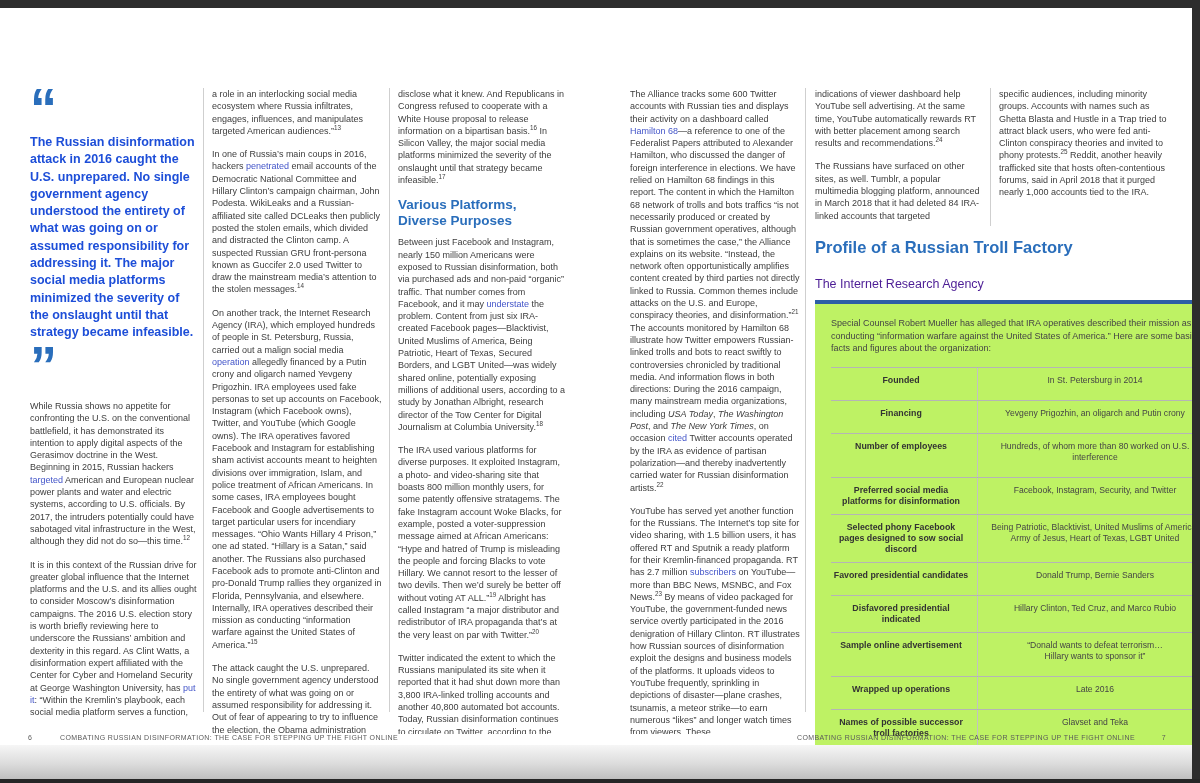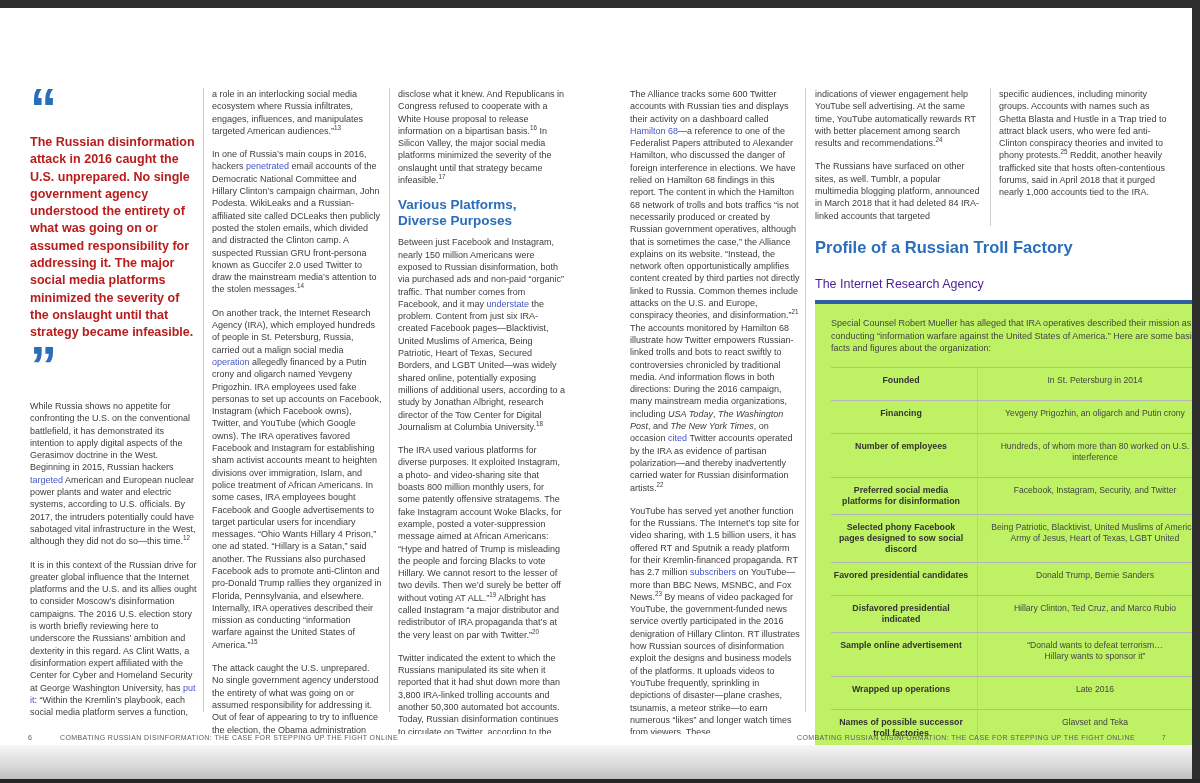--- a/index.html
+++ b/index.html
@@ -23,21 +23,21 @@
   a.link{color:#4355c9;text-decoration:none;cursor:pointer;}
   sup{font-size:6.3px;line-height:0;vertical-align:super;}
   em{font-style:italic;}
   .col-heading{color:#2a6ebb;font-weight:bold;font-size:13.5px;line-height:16px;margin:3px 0 7px 0;}
   .vdiv{position:absolute;width:1px;background:#cfcfcf;}
   
   .quote-block{height:312px;overflow:hidden;}
   .quote-mark{color:#2a6ebb;font-weight:bold;font-size:54px;display:block;font-family:"Liberation Sans",sans-serif;}
   .quote-mark.open{line-height:38px;height:34px;}
   .quote-mark.close{line-height:30px;height:30px;margin-top:2px;}
-  .quote-text{color:#b91c1c;font-weight:bold;font-size:12.5px;line-height:17.3px;margin:12px 0 8px 0;}
+  .quote-text{color:#1d4ed8;font-weight:bold;font-size:12.5px;line-height:17.3px;margin:12px 0 8px 0;}
   
   .profile{position:absolute;left:815px;top:238px;width:403px;}
   .profile-heading{color:#2a6ebb;font-weight:bold;font-size:16.5px;line-height:19px;}
   .profile-subtitle{color:#4c1d95;font-size:12.5px;line-height:15px;margin-top:20px;}
   .profile-rule{height:4px;background:#2c5fa6;margin-top:8px;}
   .profile-box{background:#bef264;padding:13px 16px 10px 16px;border-bottom:6px solid #2c5fa6;}
   .profile-intro{font-size:9px;line-height:12.5px;color:#454545;margin:0 0 12px 0;}
   .ptable{border-bottom:1px solid #b5b5b5;text-align:center;}
   .trow{display:grid;grid-template-columns:146px 1fr;border-top:1px solid #b5b5b5;}
   .tlabel{font-size:8.8px;line-height:11px;font-weight:bold;color:#333;padding:7px 8px 7px 2px;}
@@ -74,31 +74,31 @@
     <p class="body-p"><span>On another track, the Internet Research Agency (IRA), which employed hundreds of people in St. Petersburg, Russia, carried out a malign social media </span><a class="link">operation</a><span> allegedly financed by a Putin crony and oligarch named Yevgeny Prigozhin. IRA employees used fake personas to set up accounts on Facebook, Instagram (which Facebook owns), Twitter, and YouTube (which Google owns). The IRA operatives favored Facebook and Instagram for establishing sham activist accounts meant to heighten divisions over immigration, Islam, and police treatment of African Americans. In some cases, IRA employees bought Facebook and Google advertisements to target particular users for incendiary messages. “Ohio Wants Hillary 4 Prison,” one ad stated. “Hillary is a Satan,” said another. The Russians also purchased Facebook ads to promote anti-Clinton and pro-Donald Trump rallies they organized in Florida, Pennsylvania, and elsewhere. Internally, IRA operatives described their mission as conducting “information warfare against the United States of America.”</span><sup>15</sup></p>
     <p class="body-p"><span>The attack caught the U.S. unprepared. No single government agency understood the entirety of what was going on or assumed responsibility for addressing it. Out of fear of appearing to try to influence the election, the Obama administration hesitated to unilaterally</span></p>
   </div>
 <div class="vdiv" style="left:389px;top:88px;height:624px;"></div>
 
 <div class="col" style="left:398px;width:168px;">
     <p class="body-p"><span>disclose what it knew. And Republicans in Congress refused to cooperate with a White House proposal to release information on a bipartisan basis.</span><sup>16</sup><span> In Silicon Valley, the major social media platforms minimized the severity of the onslaught until that strategy became infeasible.</span><sup>17</sup></p>
     <div class="col-heading">Various Platforms, Diverse Purposes</div>
     <p class="body-p"><span>Between just Facebook and Instagram, nearly 150 million Americans were exposed to Russian disinformation, both via purchased ads and non-paid “organic” traffic. That number comes from Facebook, and it may </span><a class="link">understate</a><span> the problem. Content from just six IRA-created Facebook pages—Blacktivist, United Muslims of America, Being Patriotic, Heart of Texas, Secured Borders, and LGBT United—was widely shared online, potentially exposing millions of additional users, according to a study by Jonathan Albright, research director of the Tow Center for Digital Journalism at Columbia University.</span><sup>18</sup></p>
     <p class="body-p"><span>The IRA used various platforms for diverse purposes. It exploited Instagram, a photo- and video-sharing site that boasts 800 million monthly users, for some patently offensive stratagems. The fake Instagram account Woke Blacks, for example, posted a voter-suppression message aimed at African Americans: “Hype and hatred of Trump is misleading the people and forcing Blacks to vote Hillary. We cannot resort to the lesser of two devils. Then we’d surely be better off without voting AT ALL.”</span><sup>19</sup><span> Albright has called Instagram “a major distributor and redistributor of IRA propaganda that’s at the very least on par with Twitter.”</span><sup>20</sup></p>
-    <p class="body-p"><span>Twitter indicated the extent to which the Russians manipulated its site when it reported that it had shut down more than 3,800 IRA-linked trolling accounts and another 50,300 automated bot accounts. Today, Russian disinformation continues to circulate on Twitter, according to the </span></p>
+    <p class="body-p"><span>Twitter indicated the extent to which the Russians manipulated its site when it reported that it had shut down more than 3,800 IRA-linked trolling accounts and another 40,800 automated bot accounts. Today, Russian disinformation continues to circulate on Twitter, according to the </span></p>
   </div>
 
 <div class="col" style="left:630px;width:170px;">
     <p class="body-p"><span>The Alliance tracks some 600 Twitter accounts with Russian ties and displays their activity on a dashboard called </span><a class="link">Hamilton 68</a><span>—a reference to one of the Federalist Papers attributed to Alexander Hamilton, who discussed the danger of foreign interference in elections. We have relied on Hamilton 68 findings in this report. The content in which the Hamilton 68 network of trolls and bots traffics “is not necessarily produced or created by Russian government operatives, although that is sometimes the case,” the Alliance explains on its website. “Instead, the network often opportunistically amplifies content created by third parties not directly linked to Russia. Common themes include attacks on the U.S. and Europe, conspiracy theories, and disinformation.”</span><sup>21</sup><span> The accounts monitored by Hamilton 68 illustrate how Twitter empowers Russian-linked trolls and bots to react swiftly to controversies chronicled by traditional media. And information flows in both directions: During the 2016 campaign, many mainstream media organizations, including </span><em>USA Today</em><span>, </span><em>The Washington Post</em><span>, and </span><em>The New York Times</em><span>, on occasion </span><a class="link">cited</a><span> Twitter accounts operated by the IRA as evidence of partisan polarization—and thereby inadvertently carried water for Russian disinformation artists.</span><sup>22</sup></p>
     <p class="body-p"><span>YouTube has served yet another function for the Russians. The Internet’s top site for video sharing, with 1.5 billion users, it has offered RT and Sputnik a ready platform for their Kremlin-financed propaganda. RT has 2.7 million </span><a class="link">subscribers</a><span> on YouTube—more than BBC News, MSNBC, and Fox News.</span><sup>23</sup><span> By means of video packaged for YouTube, the government-funded news service overtly participated in the 2016 denigration of Hillary Clinton. RT illustrates how Russian sources of disinformation exploit the designs and business models of the platforms. It uploads videos to YouTube frequently, sprinkling in depictions of disaster—plane crashes, tsunamis, a meteor strike—to earn numerous “likes” and longer watch times from viewers. These</span></p>
   </div>
 <div class="vdiv" style="left:805px;top:88px;height:624px;"></div>
 
 <div class="col" style="left:815px;width:170px;max-height:150px;">
-    <p class="body-p"><span>indications of viewer engagement help YouTube sell advertising. At the same time, YouTube automatically rewards RT with better placement among search results and recommendations.</span><sup>24</sup></p>
+    <p class="body-p"><span>indications of viewer dashboard help YouTube sell advertising. At the same time, YouTube automatically rewards RT with better placement among search results and recommendations.</span><sup>24</sup></p>
     <p class="body-p"><span>The Russians have surfaced on other sites, as well. Tumblr, a popular multimedia blogging platform, announced in March 2018 that it had deleted 84 IRA-linked accounts that targeted</span></p>
   </div>
 <div class="vdiv" style="left:990px;top:88px;height:138px;"></div>
 
 <div class="col" style="left:999px;width:168px;max-height:150px;">
     <p class="body-p"><span>specific audiences, including minority groups. Accounts with names such as Ghetta Blasta and Hustle in a Trap tried to attract black users, who were fed anti-Clinton conspiracy theories and invited to phony protests.</span><sup>25</sup><span> Reddit, another heavily trafficked site that hosts often-contentious forums, said in April 2018 that it purged nearly 1,000 accounts tied to the IRA.</span></p>
   </div>
 
 <div class="profile">
   <div class="profile-heading">Profile of a Russian Troll Factory</div>

